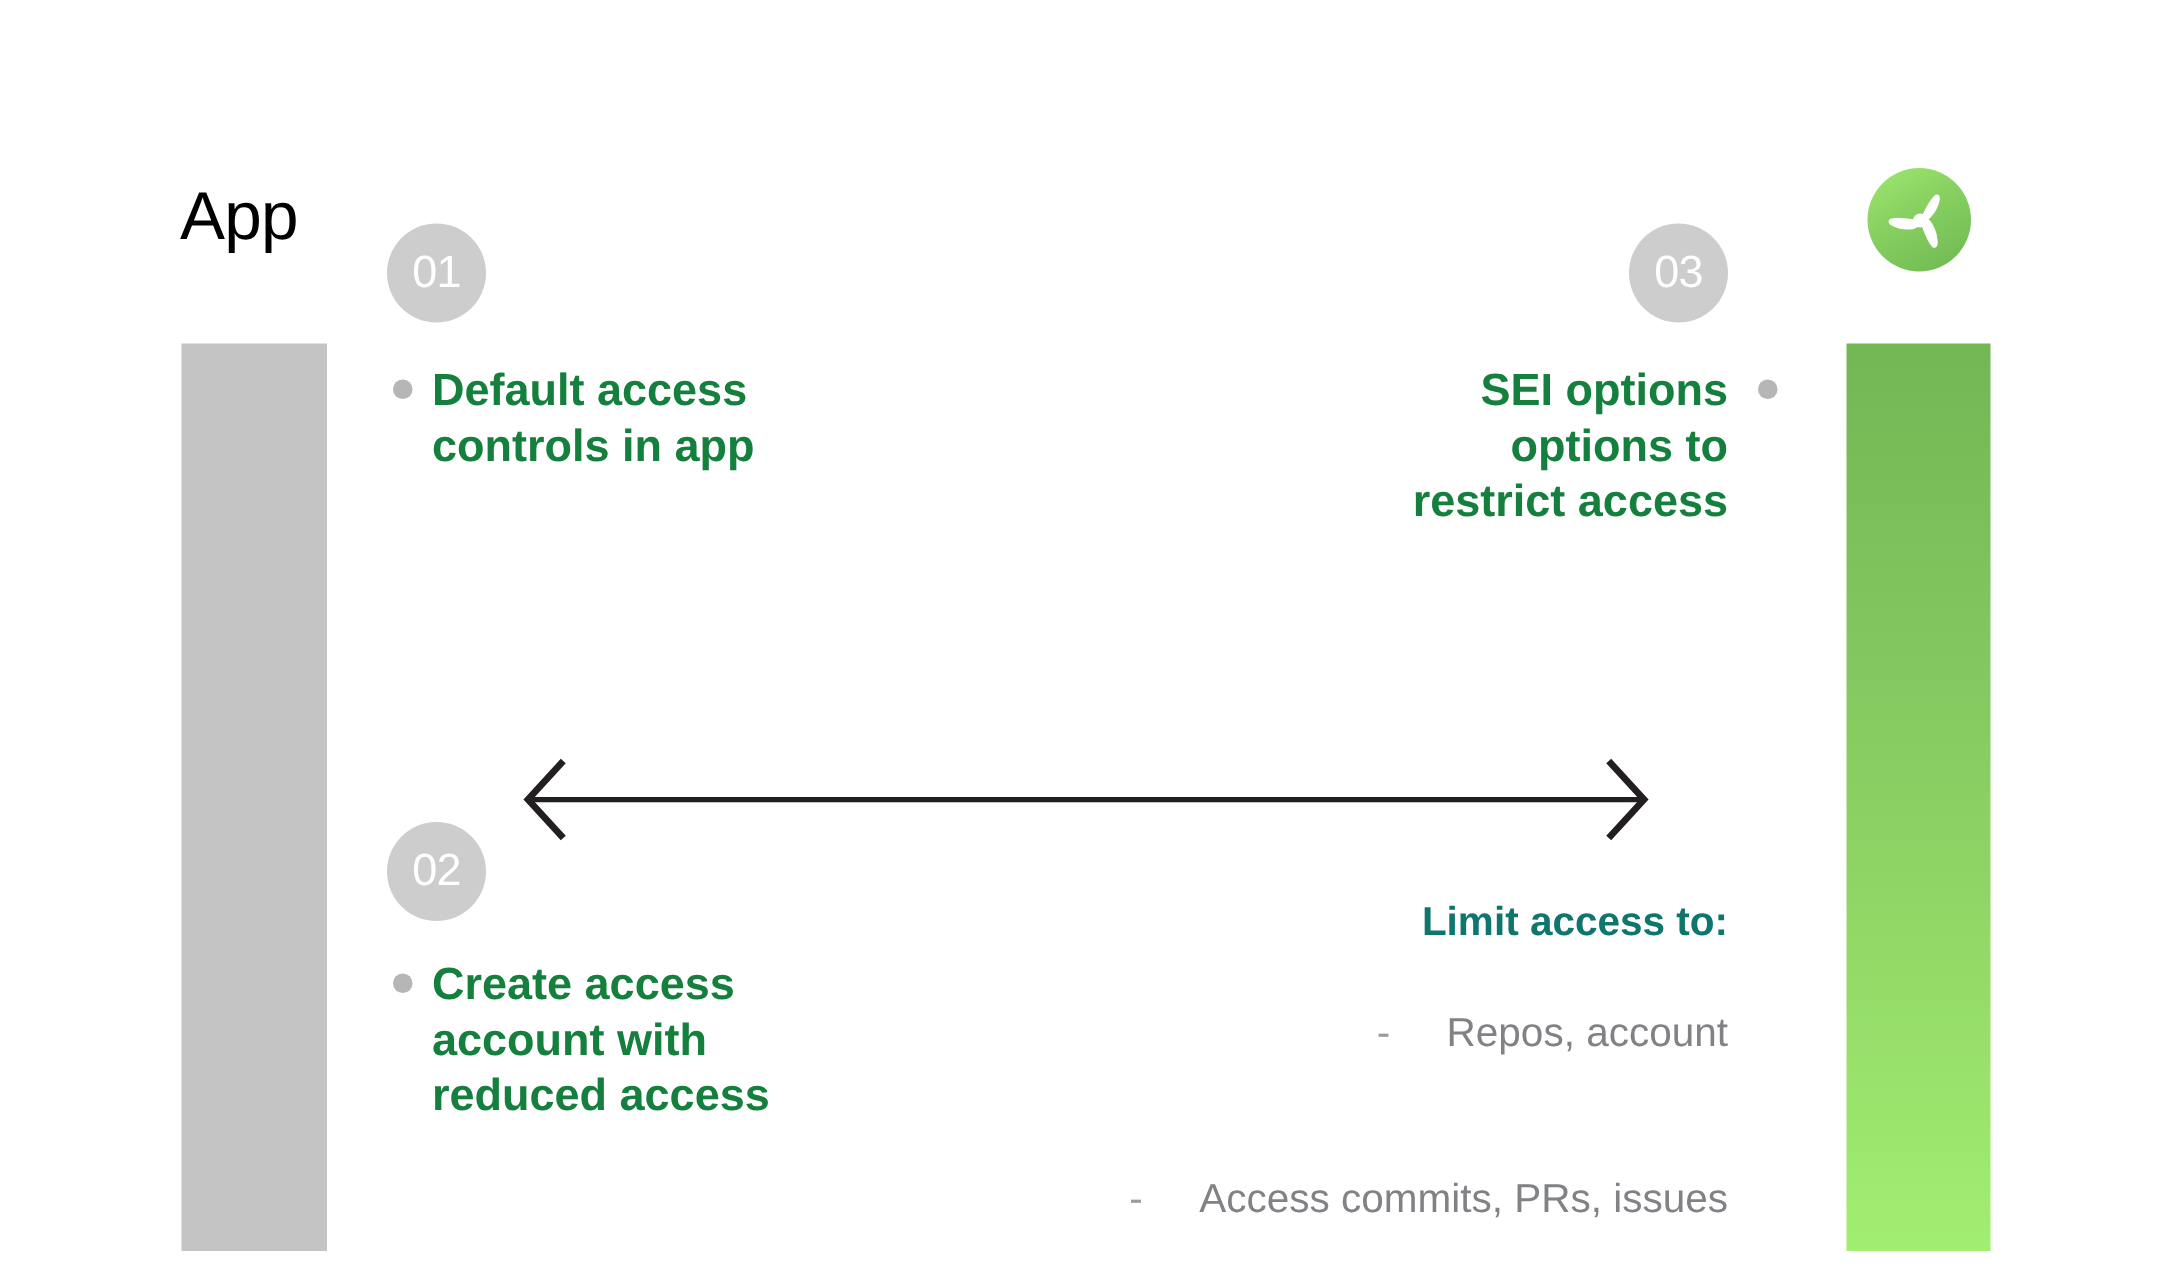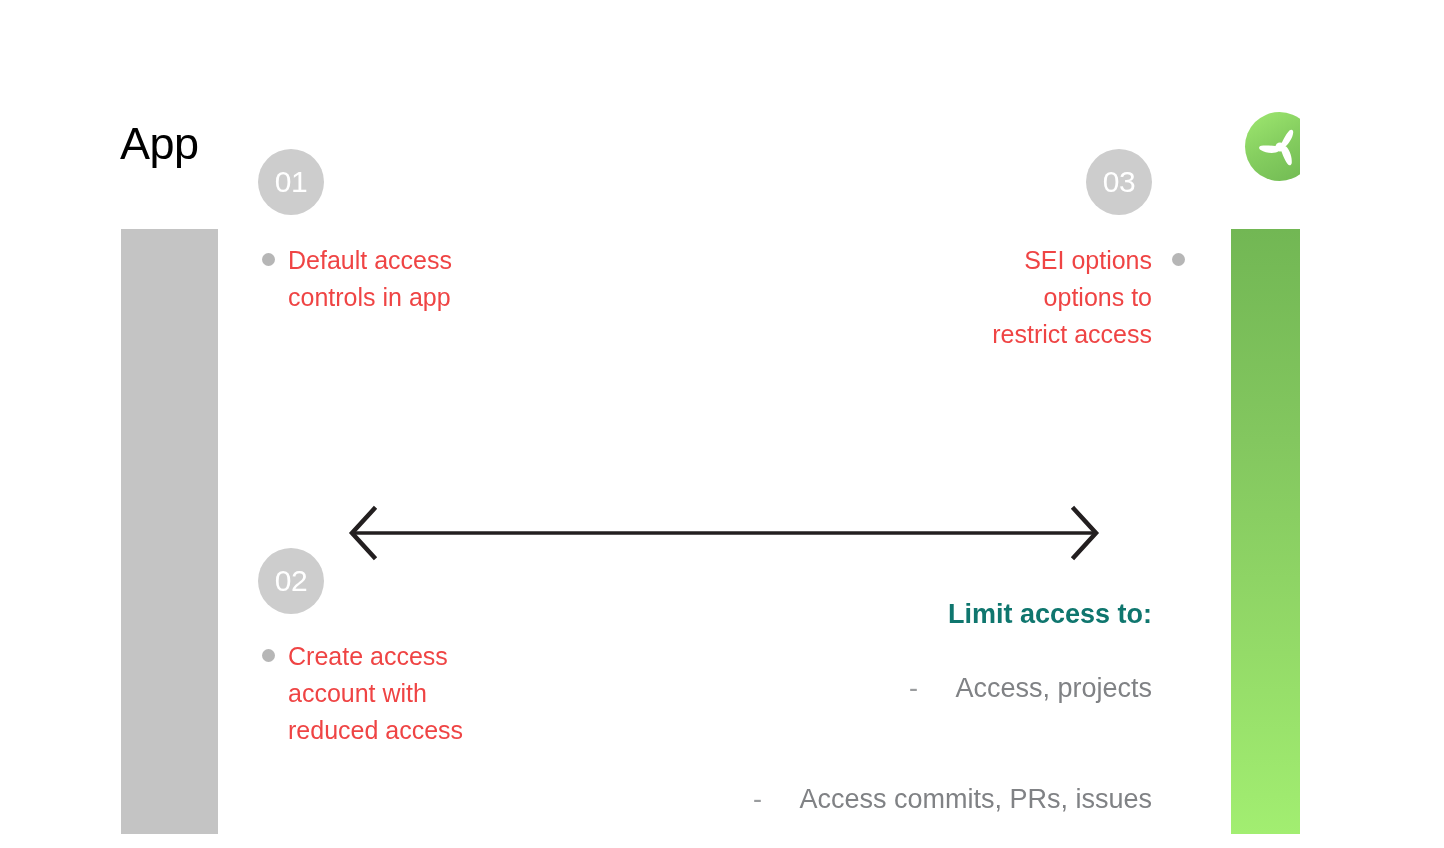--- a/index.html
+++ b/index.html
@@ -5,21 +5,21 @@
   html, body {
     margin: 0;
     padding: 0;
     background: #ffffff;
   }
   body {
     font-family: "Liberation Sans", sans-serif;
   }
   #canvas {
     position: relative;
-    width: 1300px;
+    width: 1444px;
     height: 848px;
     background: #ffffff;
     overflow: hidden;
   }
 
   
   .app-title {
     position: absolute;
     left: 120px;
     top: 118px;
@@ -79,24 +79,24 @@
     font-weight: 400;
     letter-spacing: -0.5px;
   }
   .circle-01 { left: 258px;  top: 149px; }
   .circle-03 { left: 1086px; top: 149px; }
   .circle-02 { left: 258px;  top: 548px; }
 
   
   .text-block {
     position: absolute;
-    font-size: 25px;
+    font-size: 30px;
     line-height: 37px;
-    color: #ef4444;
-    font-weight: 400;
+    color: #15803d;
+    font-weight: 700;
   }
   .tb-01 {
     left: 288px;
     top: 242px;
     width: 330px;
     text-align: left;
   }
   .tb-02 {
     left: 288px;
     top: 638px;
@@ -202,21 +202,21 @@
   <div class="dot dot-02"></div>
   <div class="text-block tb-02">
     <div>Create access</div>
     <div>account with</div>
     <div>reduced access</div>
   </div>
 
   <div class="limit-block">
     <div class="limit-title">Limit access to:</div>
     <div class="limit-row">
-      <span class="limit-dash">-</span><span>&nbsp;&nbsp;&nbsp;&nbsp;&nbsp;</span><span>Access, projects</span>
+      <span class="limit-dash">-</span><span>&nbsp;&nbsp;&nbsp;&nbsp;&nbsp;</span><span>Repos, account</span>
     </div>
     <div class="limit-row">
       <span class="limit-dash">-</span><span>&nbsp;&nbsp;&nbsp;&nbsp;&nbsp;</span><span>Access commits, PRs, issues</span>
     </div>
 
   </div>
 
 </div>
 
 </body></html>

